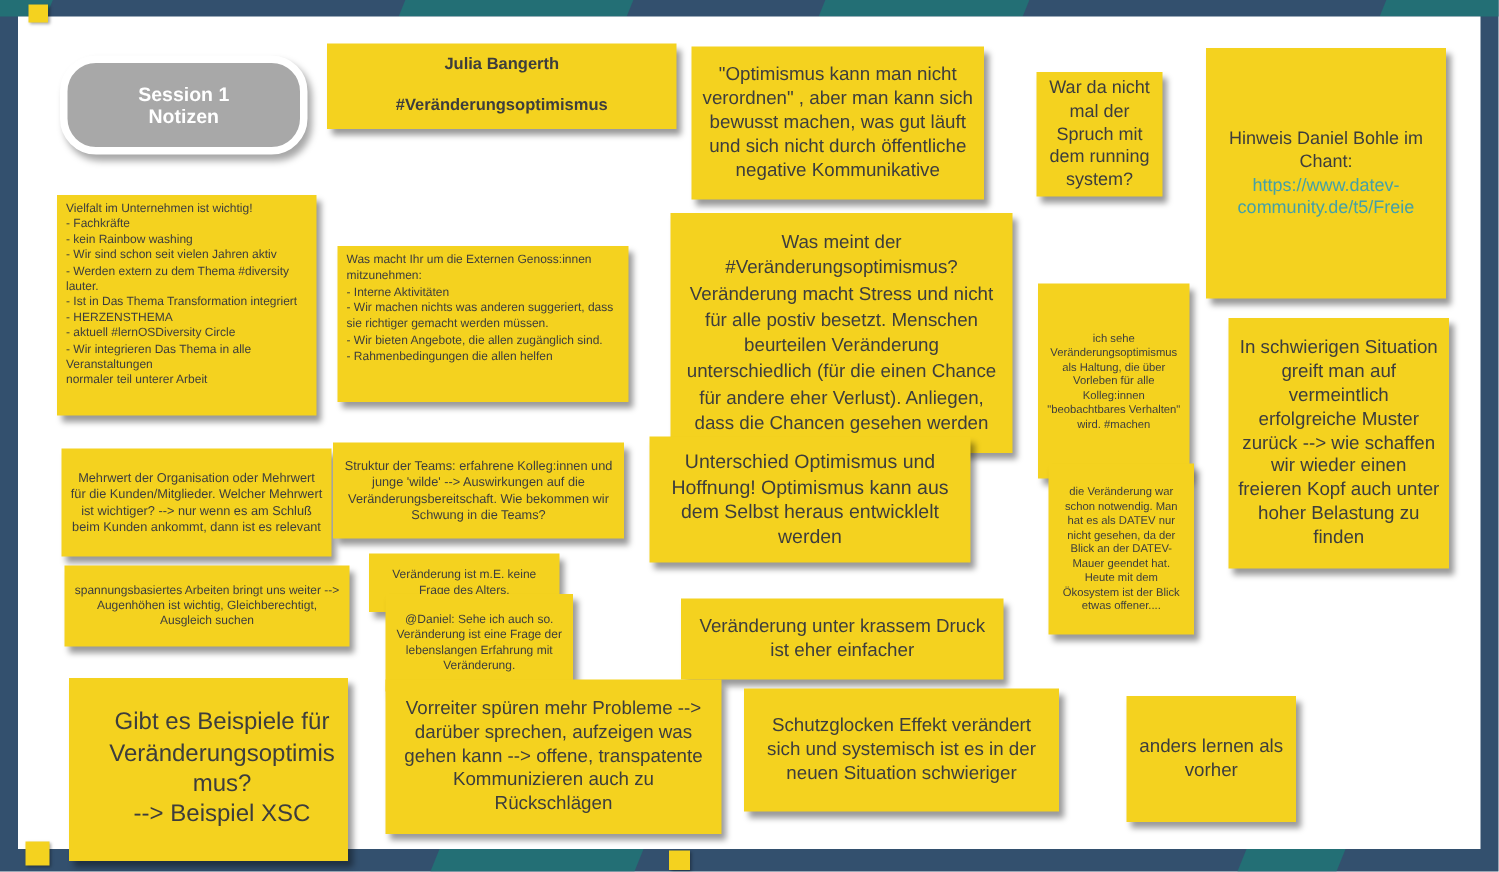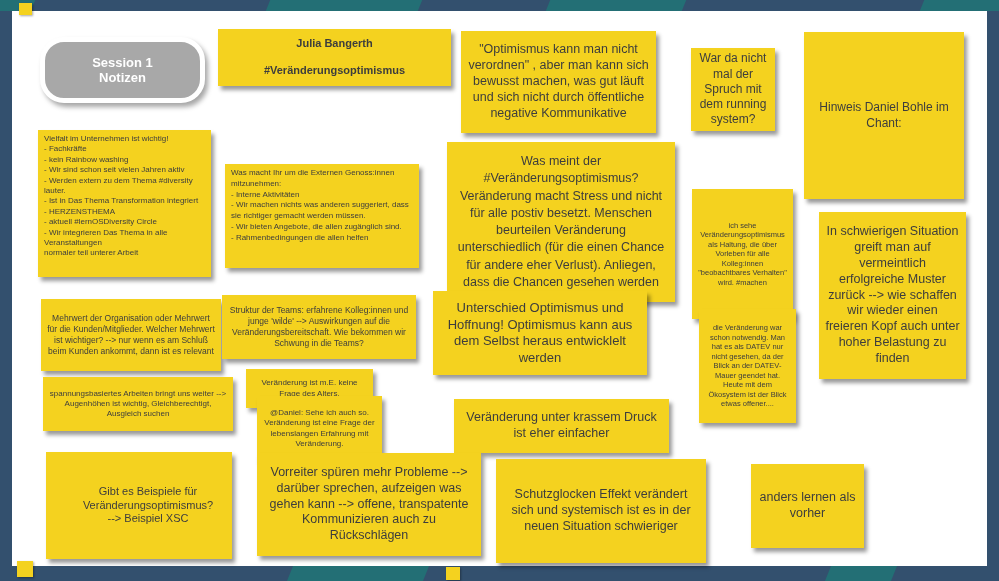--- a/index.html
+++ b/index.html
@@ -104,20 +104,21 @@
 <div class="note n-center" style="left:461px;top:31px;width:195px;height:102px;font-size:12.5px;">
   <span class="note-text">"Optimismus kann man nicht verordnen" , aber man kann sich bewusst machen, was gut läuft und sich nicht durch öffentliche negative Kommunikative</span>
 </div>
 
 <div class="note n-center" style="left:691px;top:48px;width:84px;height:83px;font-size:12px;">
   <span class="note-text">War da nicht mal der Spruch mit dem running system?</span>
 </div>
 
 <div class="note n-center" style="left:804px;top:32px;width:160px;height:167px;font-size:12px;">
   <span class="note-text">Hinweis Daniel Bohle im Chant:</span>
+  <a class="note-link" href="#">https://www.datev-community.de/t5/Freie</a>
 </div>
 
 <div class="note n-left" style="left:38px;top:130px;width:173px;height:147px;font-size:8px;line-height:1.3;">
   <span class="note-text">Vielfalt im Unternehmen ist wichtig!
 - Fachkräfte
 - kein Rainbow washing
 - Wir sind schon seit vielen Jahren aktiv
 - Werden extern zu dem Thema #diversity lauter.
 - Ist in Das Thema Transformation integriert
 - HERZENSTHEMA
@@ -171,28 +172,28 @@
 </div>
 
 <div class="note n-center" style="left:257px;top:396px;width:125px;height:65px;font-size:8px;">
   <span class="note-text">@Daniel: Sehe ich auch so. Veränderung ist eine Frage der lebenslangen Erfahrung mit Veränderung.</span>
 </div>
 
 <div class="note n-center" style="left:454px;top:399px;width:215px;height:54px;font-size:12.5px;">
   <span class="note-text">Veränderung unter krassem Druck ist eher einfacher</span>
 </div>
 
-<div class="note n-center" style="left:46px;top:452px;width:186px;height:107px;font-size:11px;padding-left:24px;">
+<div class="note n-center" style="left:46px;top:452px;width:186px;height:122px;font-size:16px;padding-left:24px;">
   <span class="note-text">Gibt es Beispiele für Veränderungsoptimismus?
 --&gt; Beispiel XSC</span>
 </div>
 
 <div class="note n-center" style="left:257px;top:453px;width:224px;height:103px;font-size:12.5px;">
   <span class="note-text">Vorreiter spüren mehr Probleme --&gt; darüber sprechen, aufzeigen was gehen kann --&gt; offene, transpatente Kommunizieren auch zu Rückschlägen</span>
 </div>
 
-<div class="note n-center" style="left:496px;top:459px;width:210px;height:104px;font-size:12.5px;">
+<div class="note n-center" style="left:496px;top:459px;width:210px;height:82px;font-size:12.5px;">
   <span class="note-text">Schutzglocken Effekt verändert sich und systemisch ist es in der neuen Situation schwieriger</span>
 </div>
 
 <div class="note n-center" style="left:751px;top:464px;width:113px;height:84px;font-size:12.5px;">
   <span class="note-text">anders lernen als vorher</span>
 </div>
 
 </body></html>

